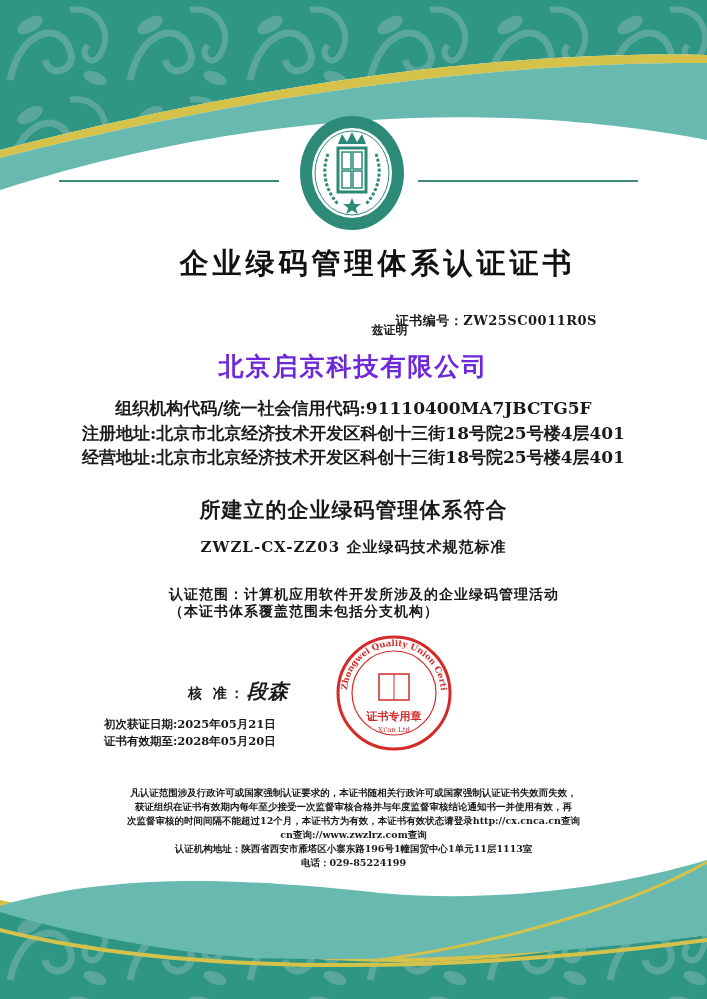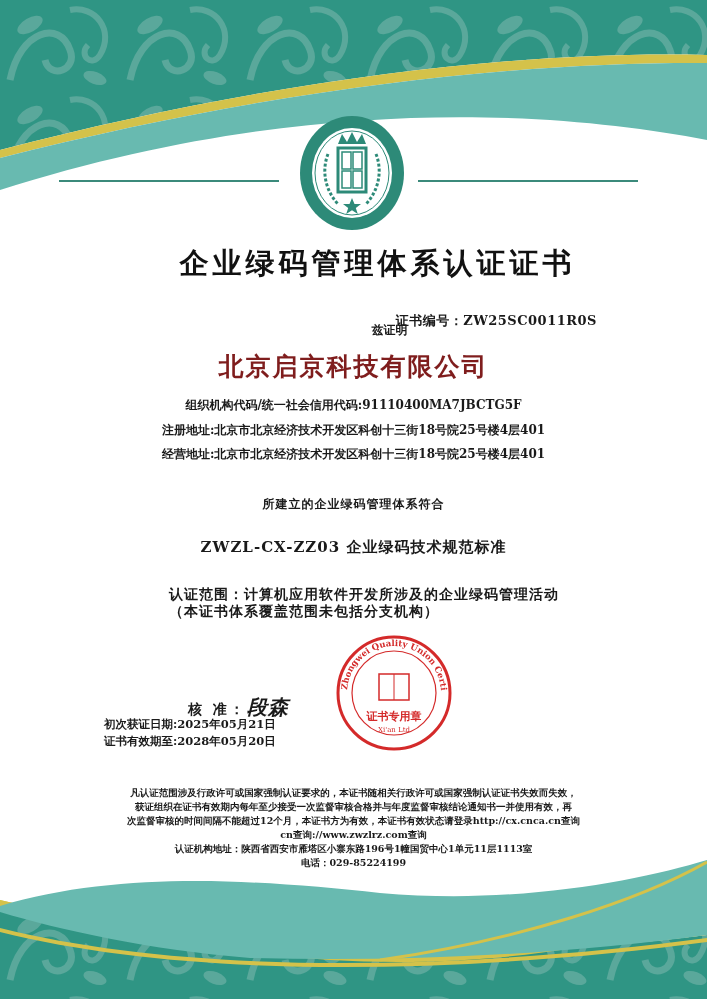--- a/index.html
+++ b/index.html
@@ -3,26 +3,26 @@
 <meta charset="utf-8">
 <style>
   html, body { margin:0; padding:0; }
   body { width:707px; height:999px; position:relative; overflow:hidden; background:#ffffff; font-family:"DejaVu Serif","Liberation Serif",serif; color:#1a1a1a; }
   .bg-svg { position:absolute; left:0; top:0; width:707px; height:999px; z-index:0; }
   .layer { position:absolute; z-index:2; }
   .center { left:0; width:707px; text-align:center; }
   .title { top:244px; font-size:29px; font-weight:bold; letter-spacing:4px; color:#111;padding-left:24px; }
   .cert-no { top:312px; right:110px; font-size:13px; font-weight:bold; letter-spacing:0.5px; }
   .hereby { top:322px; left:0; width:707px; text-align:center; font-size:12px; font-weight:bold;padding-left:36px; }
-  .company { top:350px; font-size:25px; font-weight:bold; letter-spacing:2px; color:#7f1d1d; }
-  .info-line { font-size:12px; font-weight:bold; }
-  .conform { top:496px; font-size:12px; font-weight:bold; letter-spacing:1px; }
+  .company { top:350px; font-size:25px; font-weight:bold; letter-spacing:2px; color:#6d28d9; }
+  .info-line { font-size:17px; font-weight:bold; }
+  .conform { top:496px; font-size:21px; font-weight:bold; letter-spacing:1px; }
   .standard { top:538px; font-size:15px; font-weight:bold; letter-spacing:1px; }
   .scope { top:586px; left:169px; font-size:14px; font-weight:bold; line-height:17px; letter-spacing:1px; }
-  .approver { top:694px; left:188px; font-size:14px; font-weight:bold; letter-spacing:3px; }
+  .approver { top:678px; left:188px; font-size:14px; font-weight:bold; letter-spacing:3px; }
   .signature { font-family:"DejaVu Serif",serif; font-style:italic; font-size:20px; letter-spacing:1px; }
   .dates { top:716px; left:104px; font-size:11.5px; font-weight:bold; line-height:17px; }
   .notice { top:786px; left:0; width:707px; text-align:center; font-size:9.5px; line-height:14px; font-weight:bold; }
   .notice p { margin:0; }
   .logo-wrap { position:absolute; left:298px; top:114px; width:108px; height:118px; z-index:3; }
   .stamp-wrap { position:absolute; left:335px; top:634px; width:118px; height:118px; z-index:3; }
   .rule { position:absolute; height:2px; background:#3b8a7b; z-index:2; top:180px; }
 </style>
 </head>
 <body>

